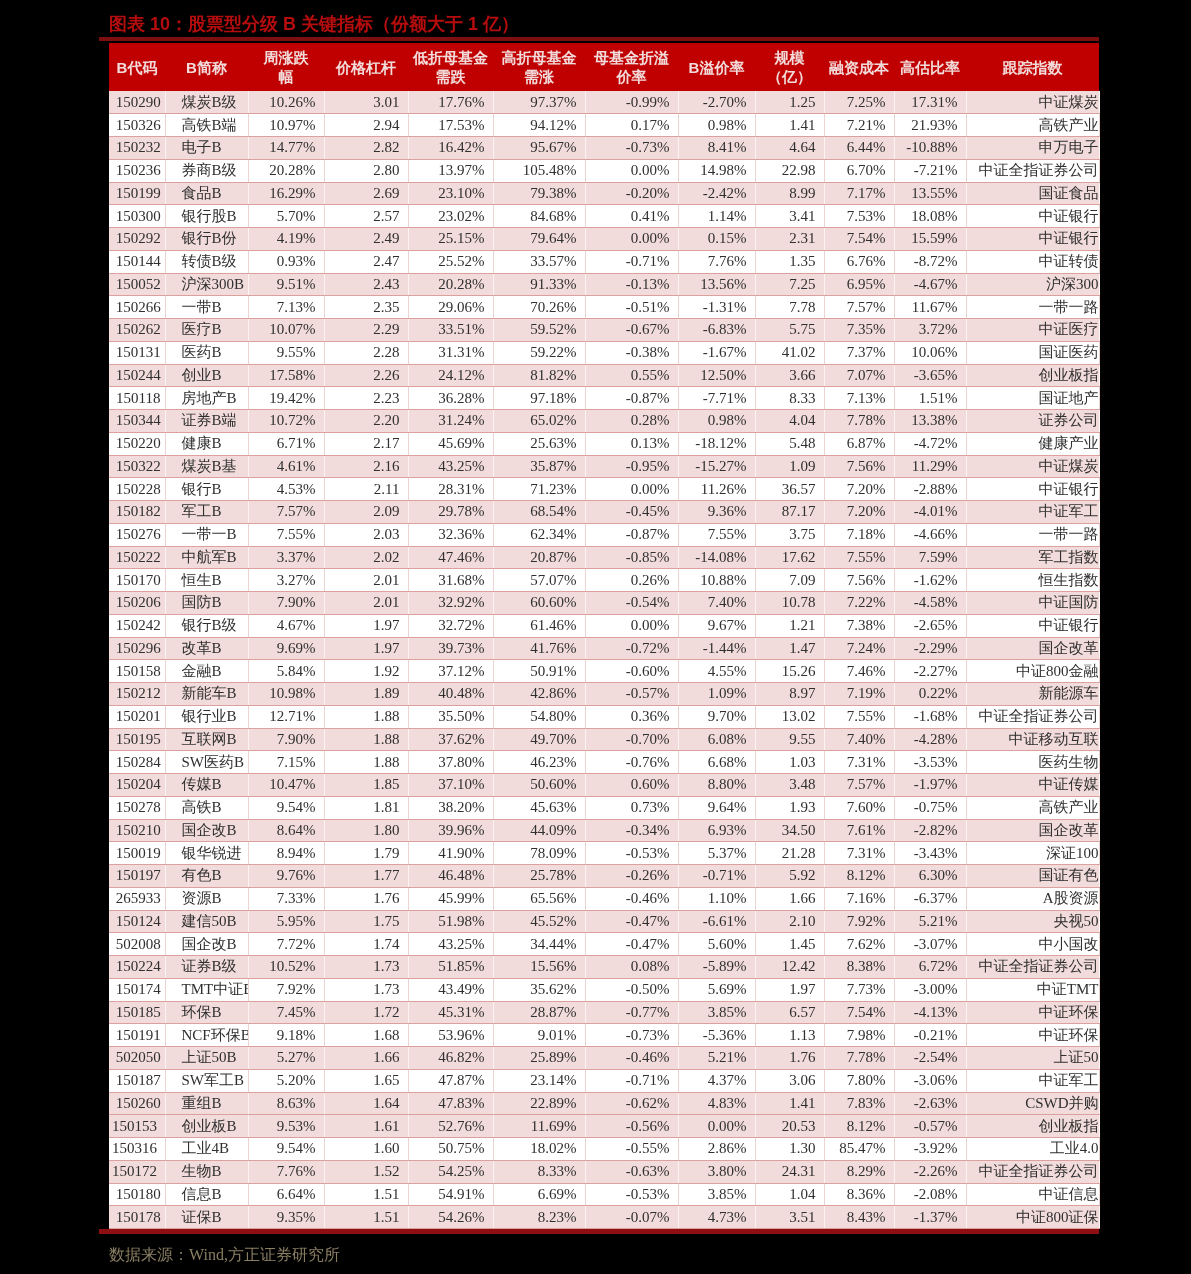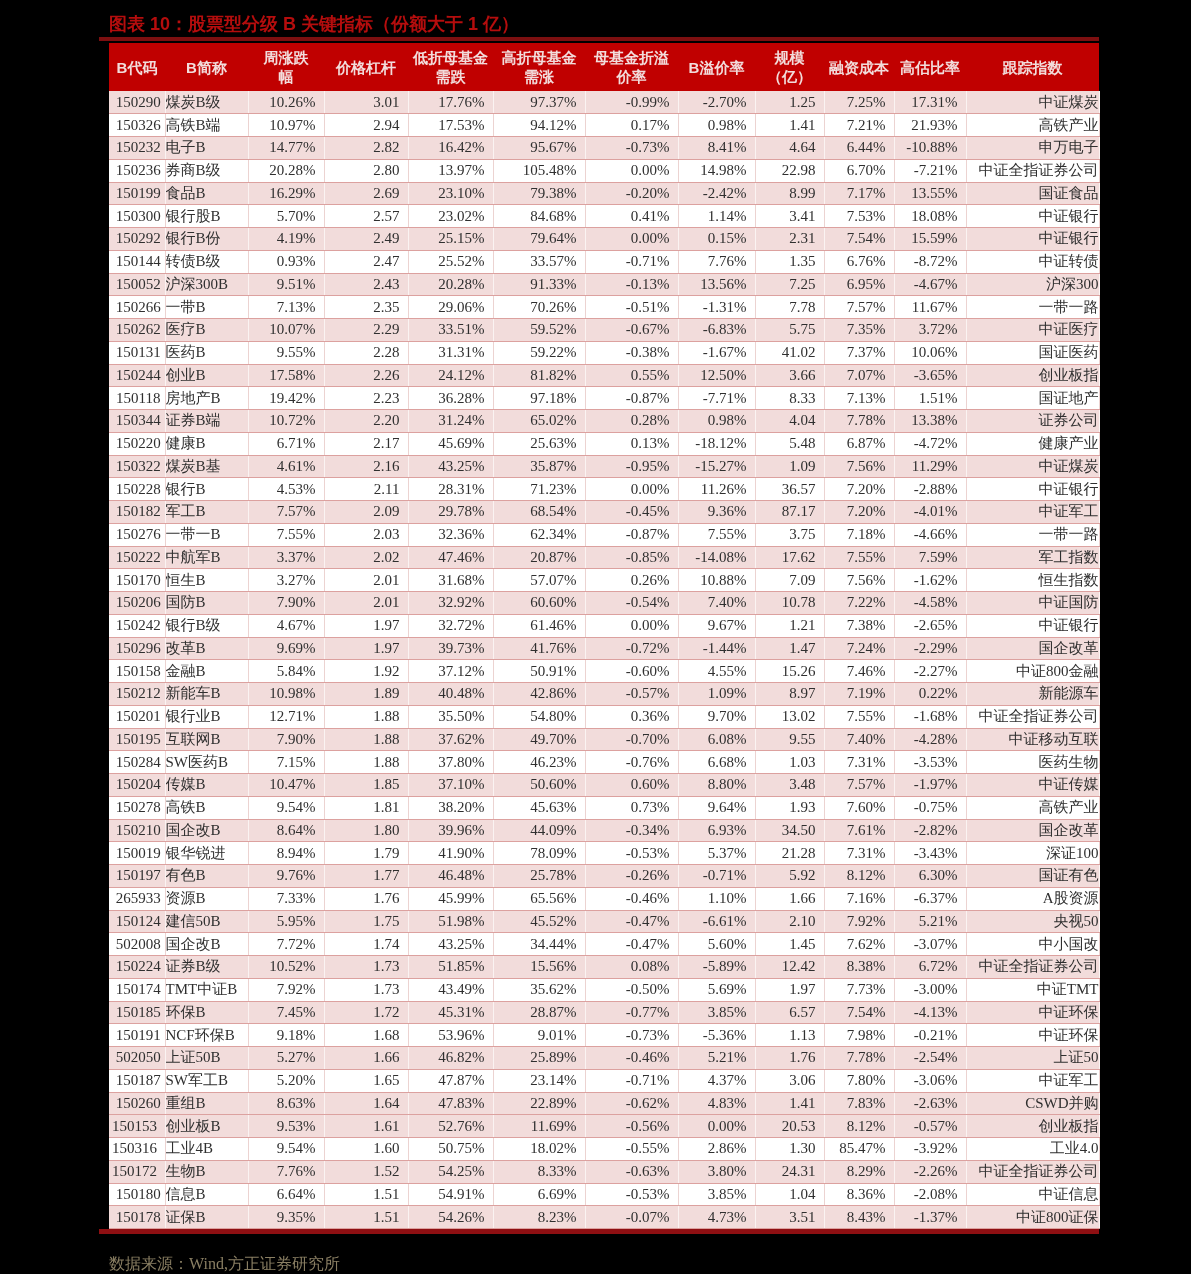--- a/index.html
+++ b/index.html
@@ -52,29 +52,29 @@
     border-right:1px solid #e8cdcb;
     overflow:hidden;
     white-space:nowrap;
     vertical-align:middle;
   }
   tbody td:last-child{border-right:none;}
   tr.pink td{background:#f2dcdb;border-right:1px solid #fbf3f2;}
   tr.white td{background:#ffffff;border-right:1px solid #ecd3d1;}
   td.code{text-align:center;padding-left:3px;}
   tr.indent td.code{text-align:left;padding-right:2px;}
-  td.name{text-align:left;padding-left:0;}
+  td.name{text-align:left;padding-left:16px;}
   td.num{text-align:right;padding-right:8px;}
   td.index{text-align:right;padding-left:5px;}
   .bottom-rule{
     height:5px;background:#8e0f12;
     width:1000px;margin-left:-10px;
   }
   .data-source{
-    margin-top:20px;
+    margin-top:11px;
     color:#8a7f63;
     font-size:16px;
     font-family:"Liberation Serif", serif;
   }
 </style>
 </head>
 <body>
 
 <div class="report">
   <div class="figure-title">图表 10：股票型分级 B 关键指标（份额大于 1 亿）</div>

